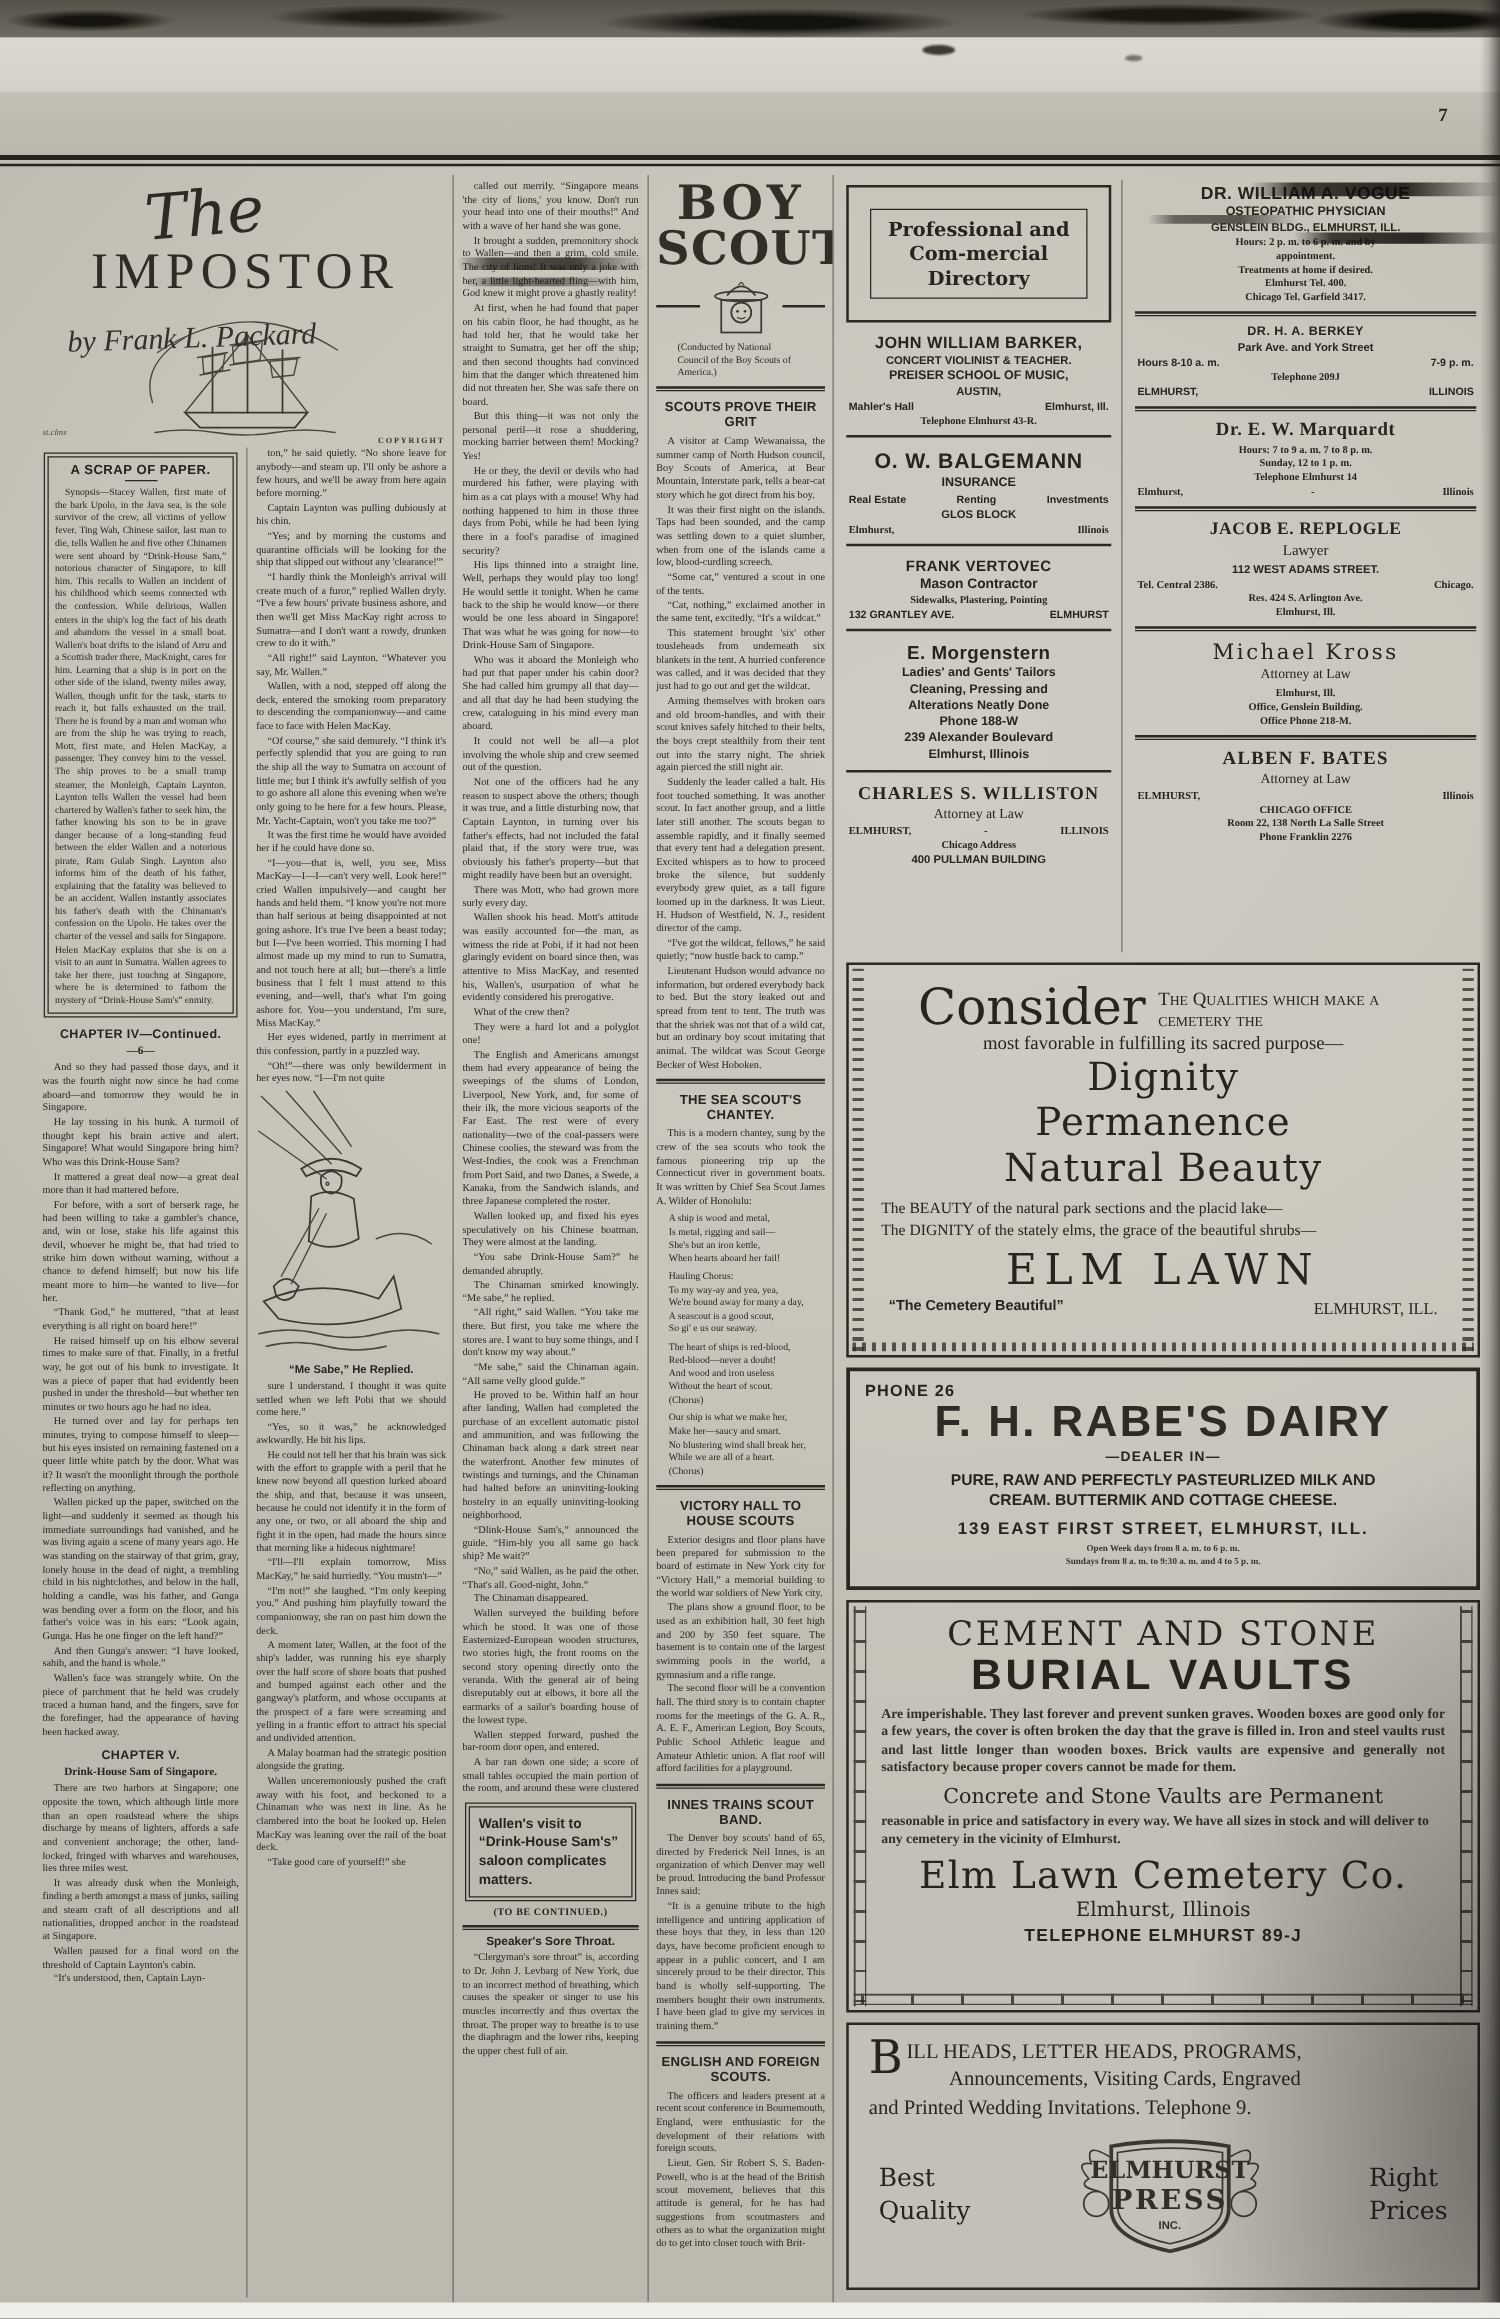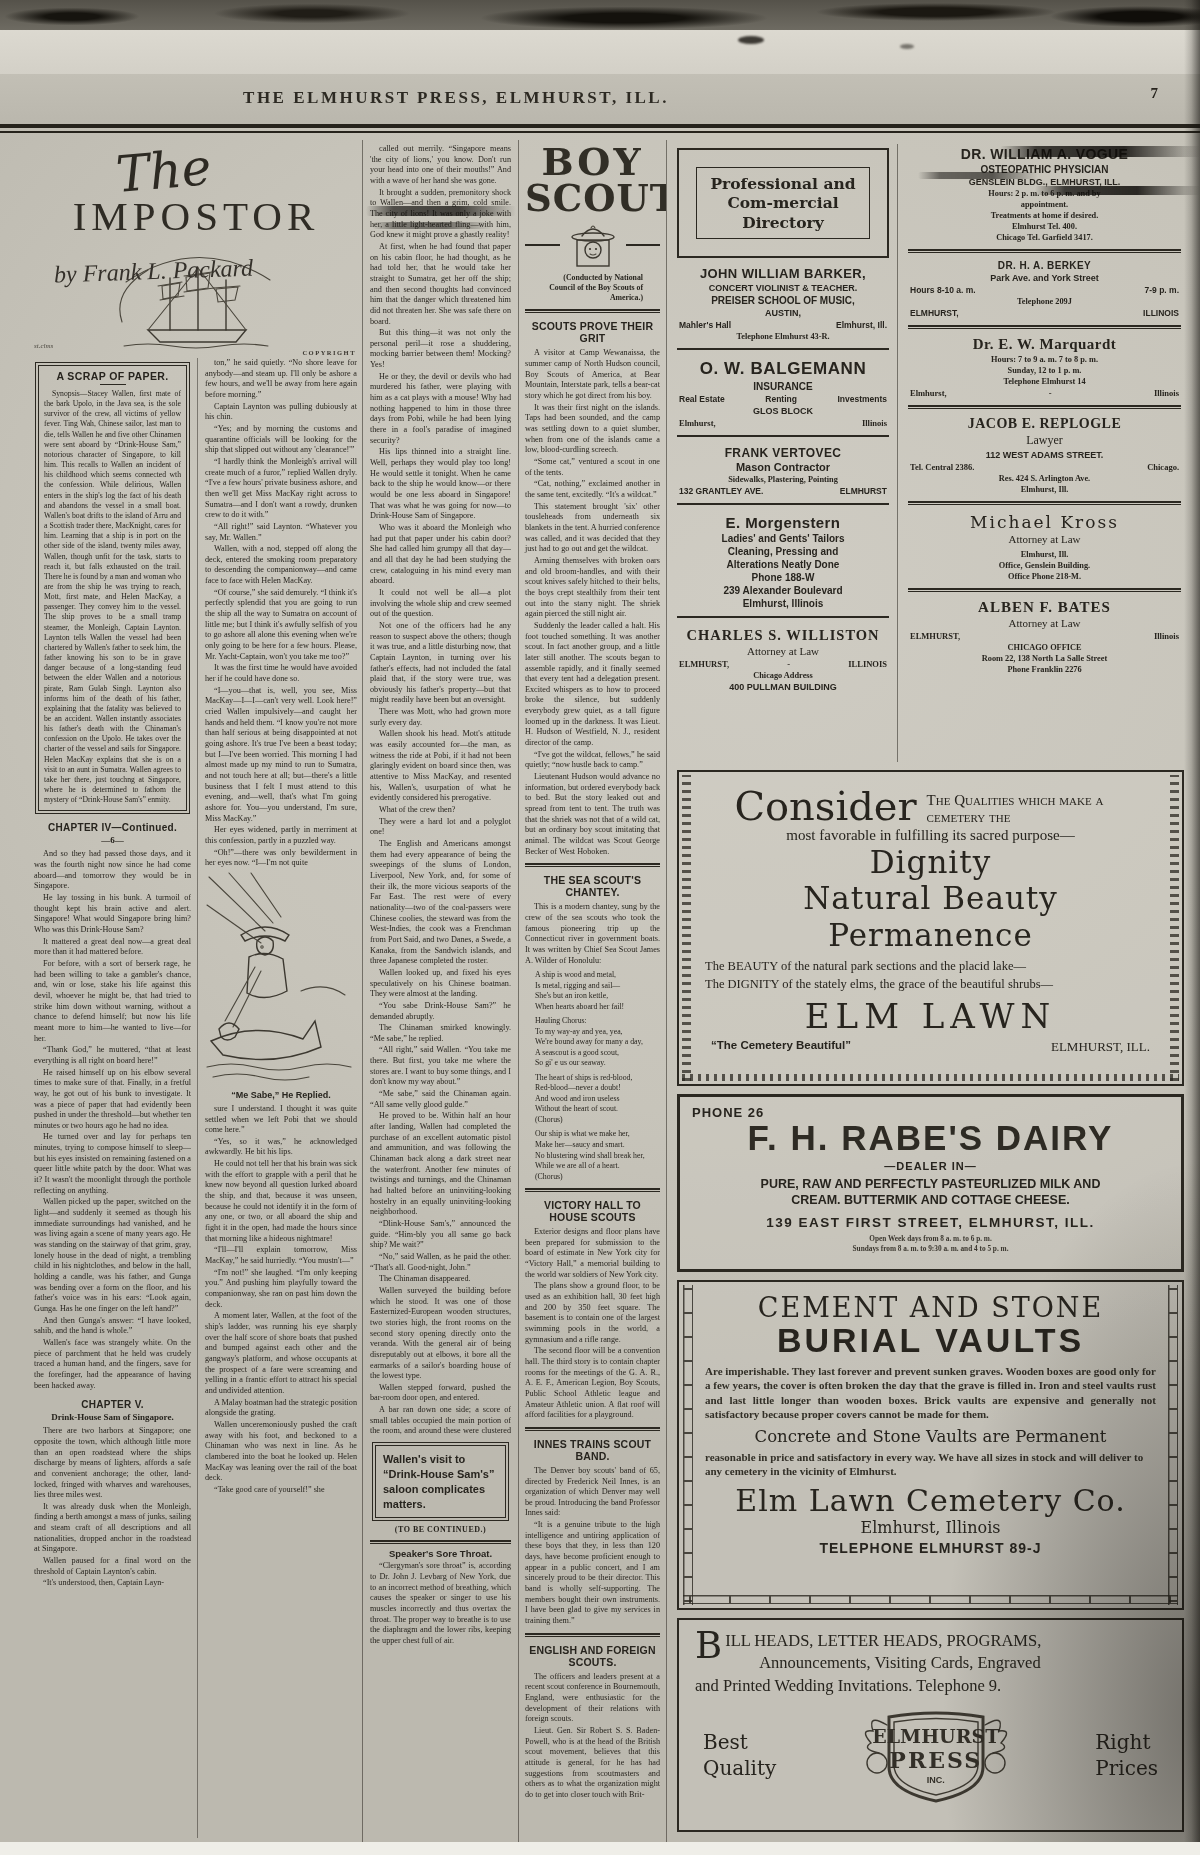--- a/index.html
+++ b/index.html
@@ -76,21 +76,21 @@
   .note-box > div { border:1px solid #2b2821; padding:6px 7px; font-family:"Liberation Sans",sans-serif; font-weight:bold; font-size:11px; line-height:1.35; text-align:left; }
   .tbc { font-size:8px; font-weight:bold; text-align:center; letter-spacing:.5px; margin:3px 0 6px; }
   .fhead { font-family:"Liberation Sans",sans-serif; font-weight:bold; font-size:9.5px; text-align:center; margin:4px 0 2px; }
 
   
   .bs-title { text-align:center; font-family:"DejaVu Serif",serif; font-weight:bold; color:#312e26; }
   .bs-line1 { font-size:38px; letter-spacing:3px; line-height:.95; }
   .bs-line2 { font-size:37px; letter-spacing:1px; line-height:1; }
   .bs-emblem-row { display:flex; align-items:center; margin:3px 0; }
   .bs-emblem-row .wing { flex:1; border-top:2px solid #2b2821; }
-  .conducted { font-size:7.8px; font-weight:bold; text-align:right; line-height:1.3; margin:3px 17px; }
+  .conducted { font-size:7.8px; font-weight:normal; text-align:left; line-height:1.3; margin:3px 17px; }
 
   
   .right-top { display:flex; height:618px; overflow:hidden; }
   .dir-col { width:222px; padding:2px 8px 0 2px; overflow:hidden; }
   .prof-col { width:286px; padding:2px 2px 0 10px; border-left:1px solid rgba(45,42,35,.55); overflow:hidden; }
   .dir-headbox { border:2.5px solid #2b2821; padding:17px; margin:2px 0 8px; }
   .dir-headbox > div { border:1px solid #2b2821; padding:6px 4px; text-align:center;
     font-family:"DejaVu Serif",serif; font-weight:bold; font-size:15.5px; line-height:1.25; }
   .entry { text-align:center; }
   .sep { height:4px; border-top:2.5px solid #2b2821; margin:7px 0 7px; }
@@ -166,21 +166,20 @@
 <body>
 
 <div class="scan">
 
   <div class="edge-top"></div>
   <div class="gap-band"></div>
   <div class="blot" style="top:36px;left:738px;width:26px;height:8px;"></div>
   <div class="blot" style="top:44px;left:900px;width:14px;height:5px;opacity:.5"></div>
 
   <div class="masthead-band">
-    <div class="masthead">THE ELMHURST PRESS, ELMHURST, ILL.</div>
     <div class="pageno">7</div>
   </div>
   <div class="head-rule"></div>
 
   <div class="content">
 
     <div class="col left-wrap">
       <div class="title-art">
         <svg class="art-svg" width="160" height="100" viewBox="0 0 160 100">
           <path class="ink2" d="M8,30 Q80,-18 152,28"></path>
@@ -565,22 +564,22 @@
         <div class="side l"></div>
         <div class="side r"></div>
         <div class="hstrip b"></div>
         <div class="elm-row1">
           <span class="elm-consider">Consider</span>
           <span class="elm-qual" style="max-width:200px">The Qualities which make a cemetery the</span>
         </div>
         <div class="elm-purpose">most favorable in fulfilling its sacred purpose—</div>
         <div class="elm-big">
           <div>Dignity</div>
+          <div>Permanence</div>
           <div>Natural Beauty</div>
-          <div>Permanence</div>
         </div>
         <div class="elm-pts">
           <div>The BEAUTY of the natural park sections and the placid lake—</div>
           <div>The DIGNITY of the stately elms, the grace of the beautiful shrubs—</div>
         </div>
         <div class="elm-name">ELM LAWN</div>
         <div class="elm-foot">
           <span class="q">“The Cemetery Beautiful”</span>
           <span>ELMHURST, ILL.</span>
         </div>

